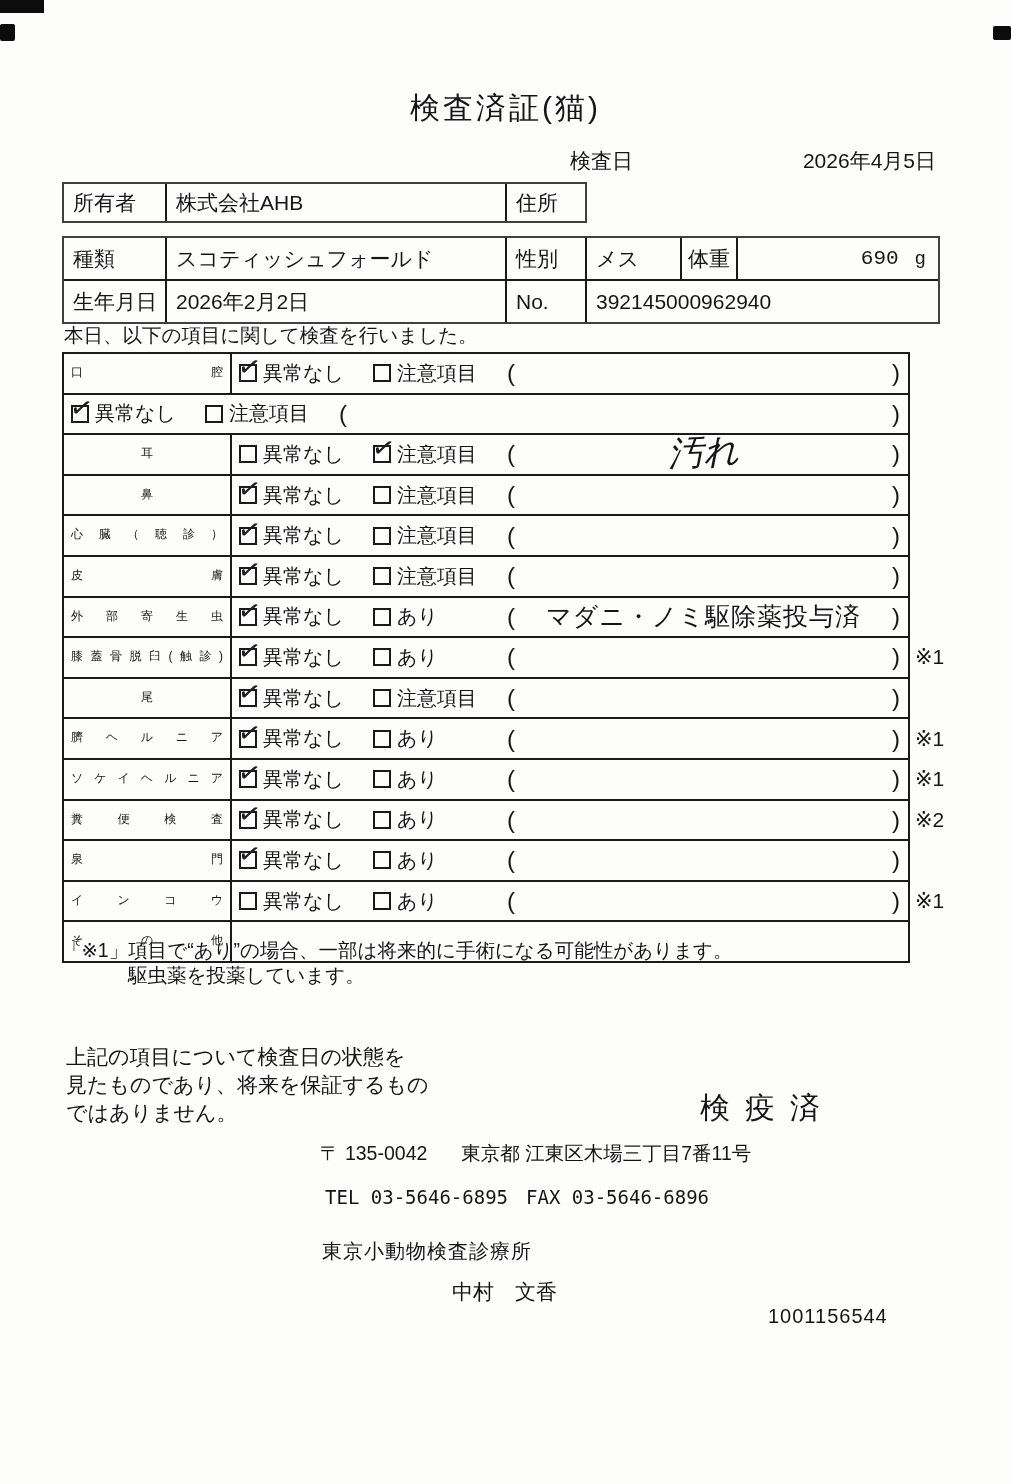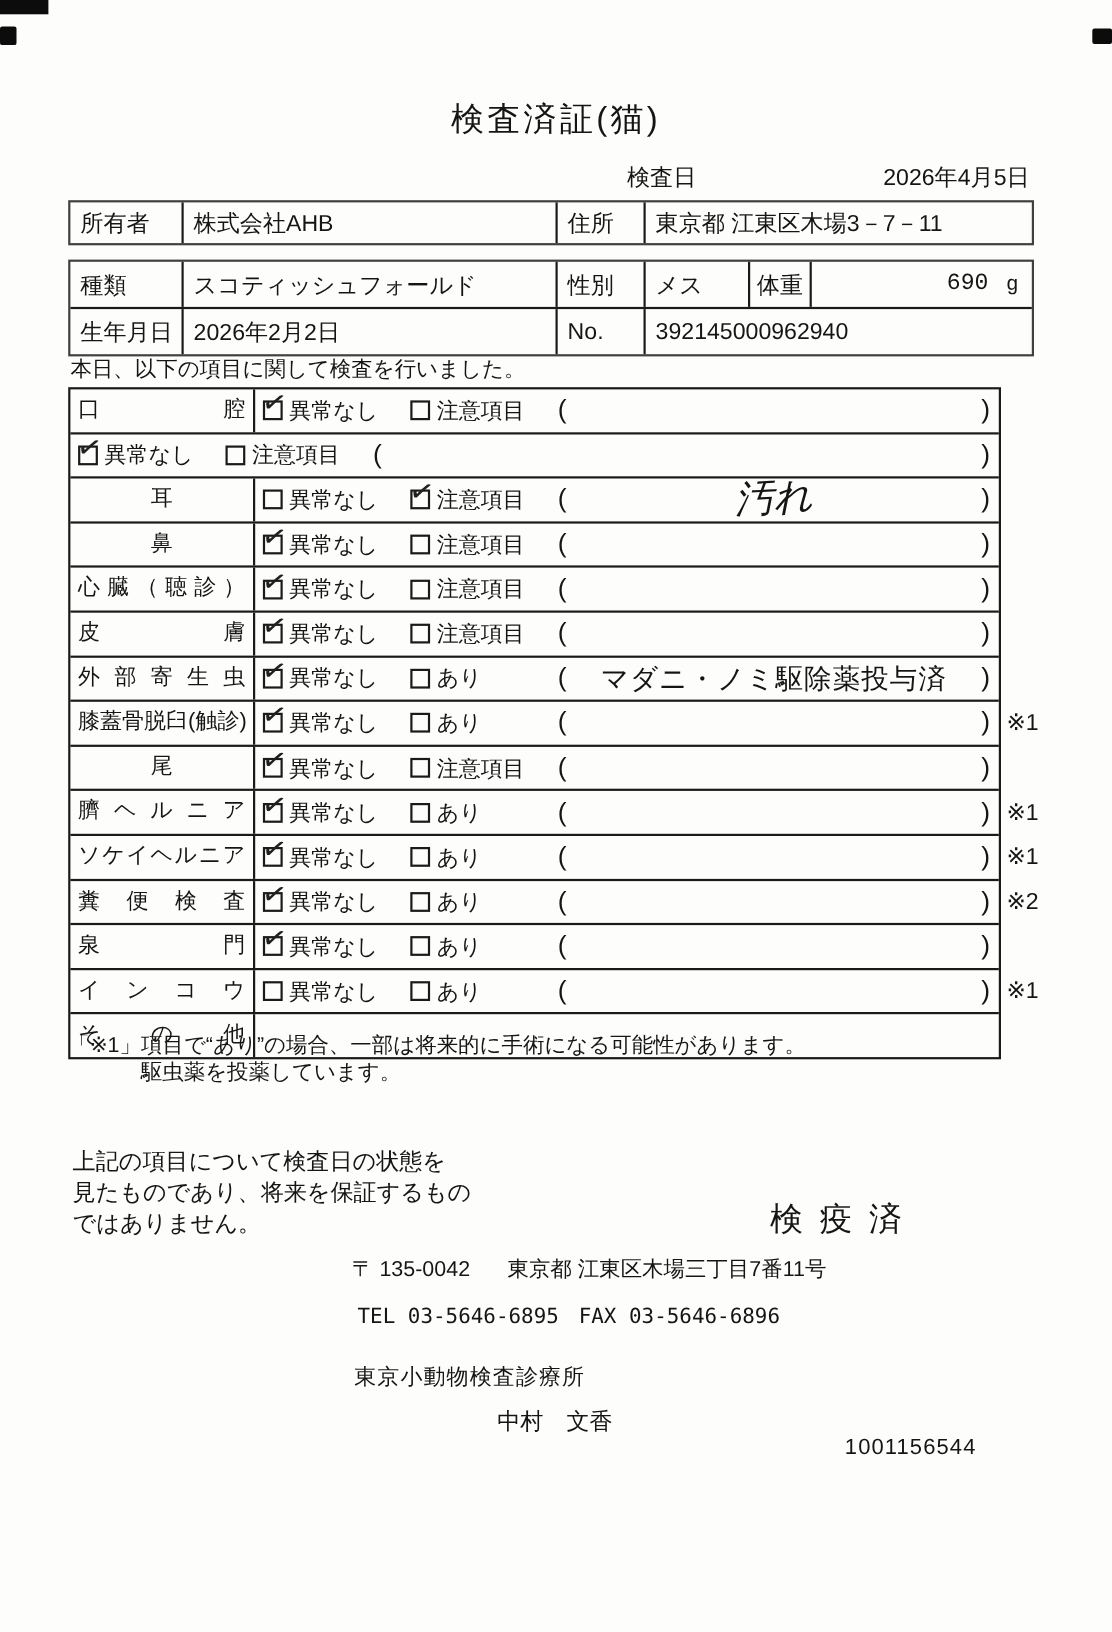--- a/index.html
+++ b/index.html
@@ -38,21 +38,21 @@
 
   .intro{position:absolute;top:322px;left:64px;font-size:19.5px;}
 
   
   .checklist{position:absolute;top:352px;left:62px;width:848px;
              border:2px solid #1a1a1a;box-sizing:border-box;background:#fdfdfc;}
   .chk-row{display:flex;height:38.6px;border-top:2px solid #1a1a1a;position:relative;
            align-items:stretch;}
   .chk-row:first-child{border-top:none;}
   .chk-label{width:168px;box-sizing:border-box;border-right:2px solid #1a1a1a;
-             padding:0 7px;font-size:20px;line-height:36px;
+             padding:0 7px;font-size:12px;line-height:36px;
              text-align:justify;text-align-last:justify;overflow:hidden;white-space:nowrap;}
   .chk-label.center{text-align:center;text-align-last:center;}
   .opts{flex:1;display:flex;align-items:center;padding-left:7px;min-width:0;}
   .opt{width:134px;display:flex;align-items:center;flex:none;}
   .cb{position:relative;width:14px;height:14px;border:2px solid #1a1a1a;flex:none;
       margin-right:6px;box-sizing:content-box;}
   .cb.checked::after{content:"✓";position:absolute;left:-3px;top:-15px;font-size:27px;
       font-weight:bold;transform:rotate(12deg);color:#202020;}
   .opt-text{font-size:20px;white-space:nowrap;}
   .paren-zone{flex:1;display:flex;align-items:center;padding-right:8px;min-width:0;}
@@ -97,21 +97,20 @@
   <div class="date-row">
     <span>検査日</span>
     <span>2026年4月5日</span>
   </div>
 
   <div class="tbl owner-tbl">
     <div class="trow" style="height:37px">
       <div class="tcell w101">所有者</div>
       <div class="tcell w340">株式会社AHB</div>
       <div class="tcell w80">住所</div>
-      <div class="tcell w353">東京都 江東区木場3－7－11</div>
     </div>
   </div>
 
   <div class="tbl info-tbl">
     <div class="trow" style="height:41px">
       <div class="tcell w101">種類</div>
       <div class="tcell w340">スコティッシュフォールド</div>
       <div class="tcell w80">性別</div>
       <div class="tcell w95">メス</div>
       <div class="tcell w56 center">体重</div>

